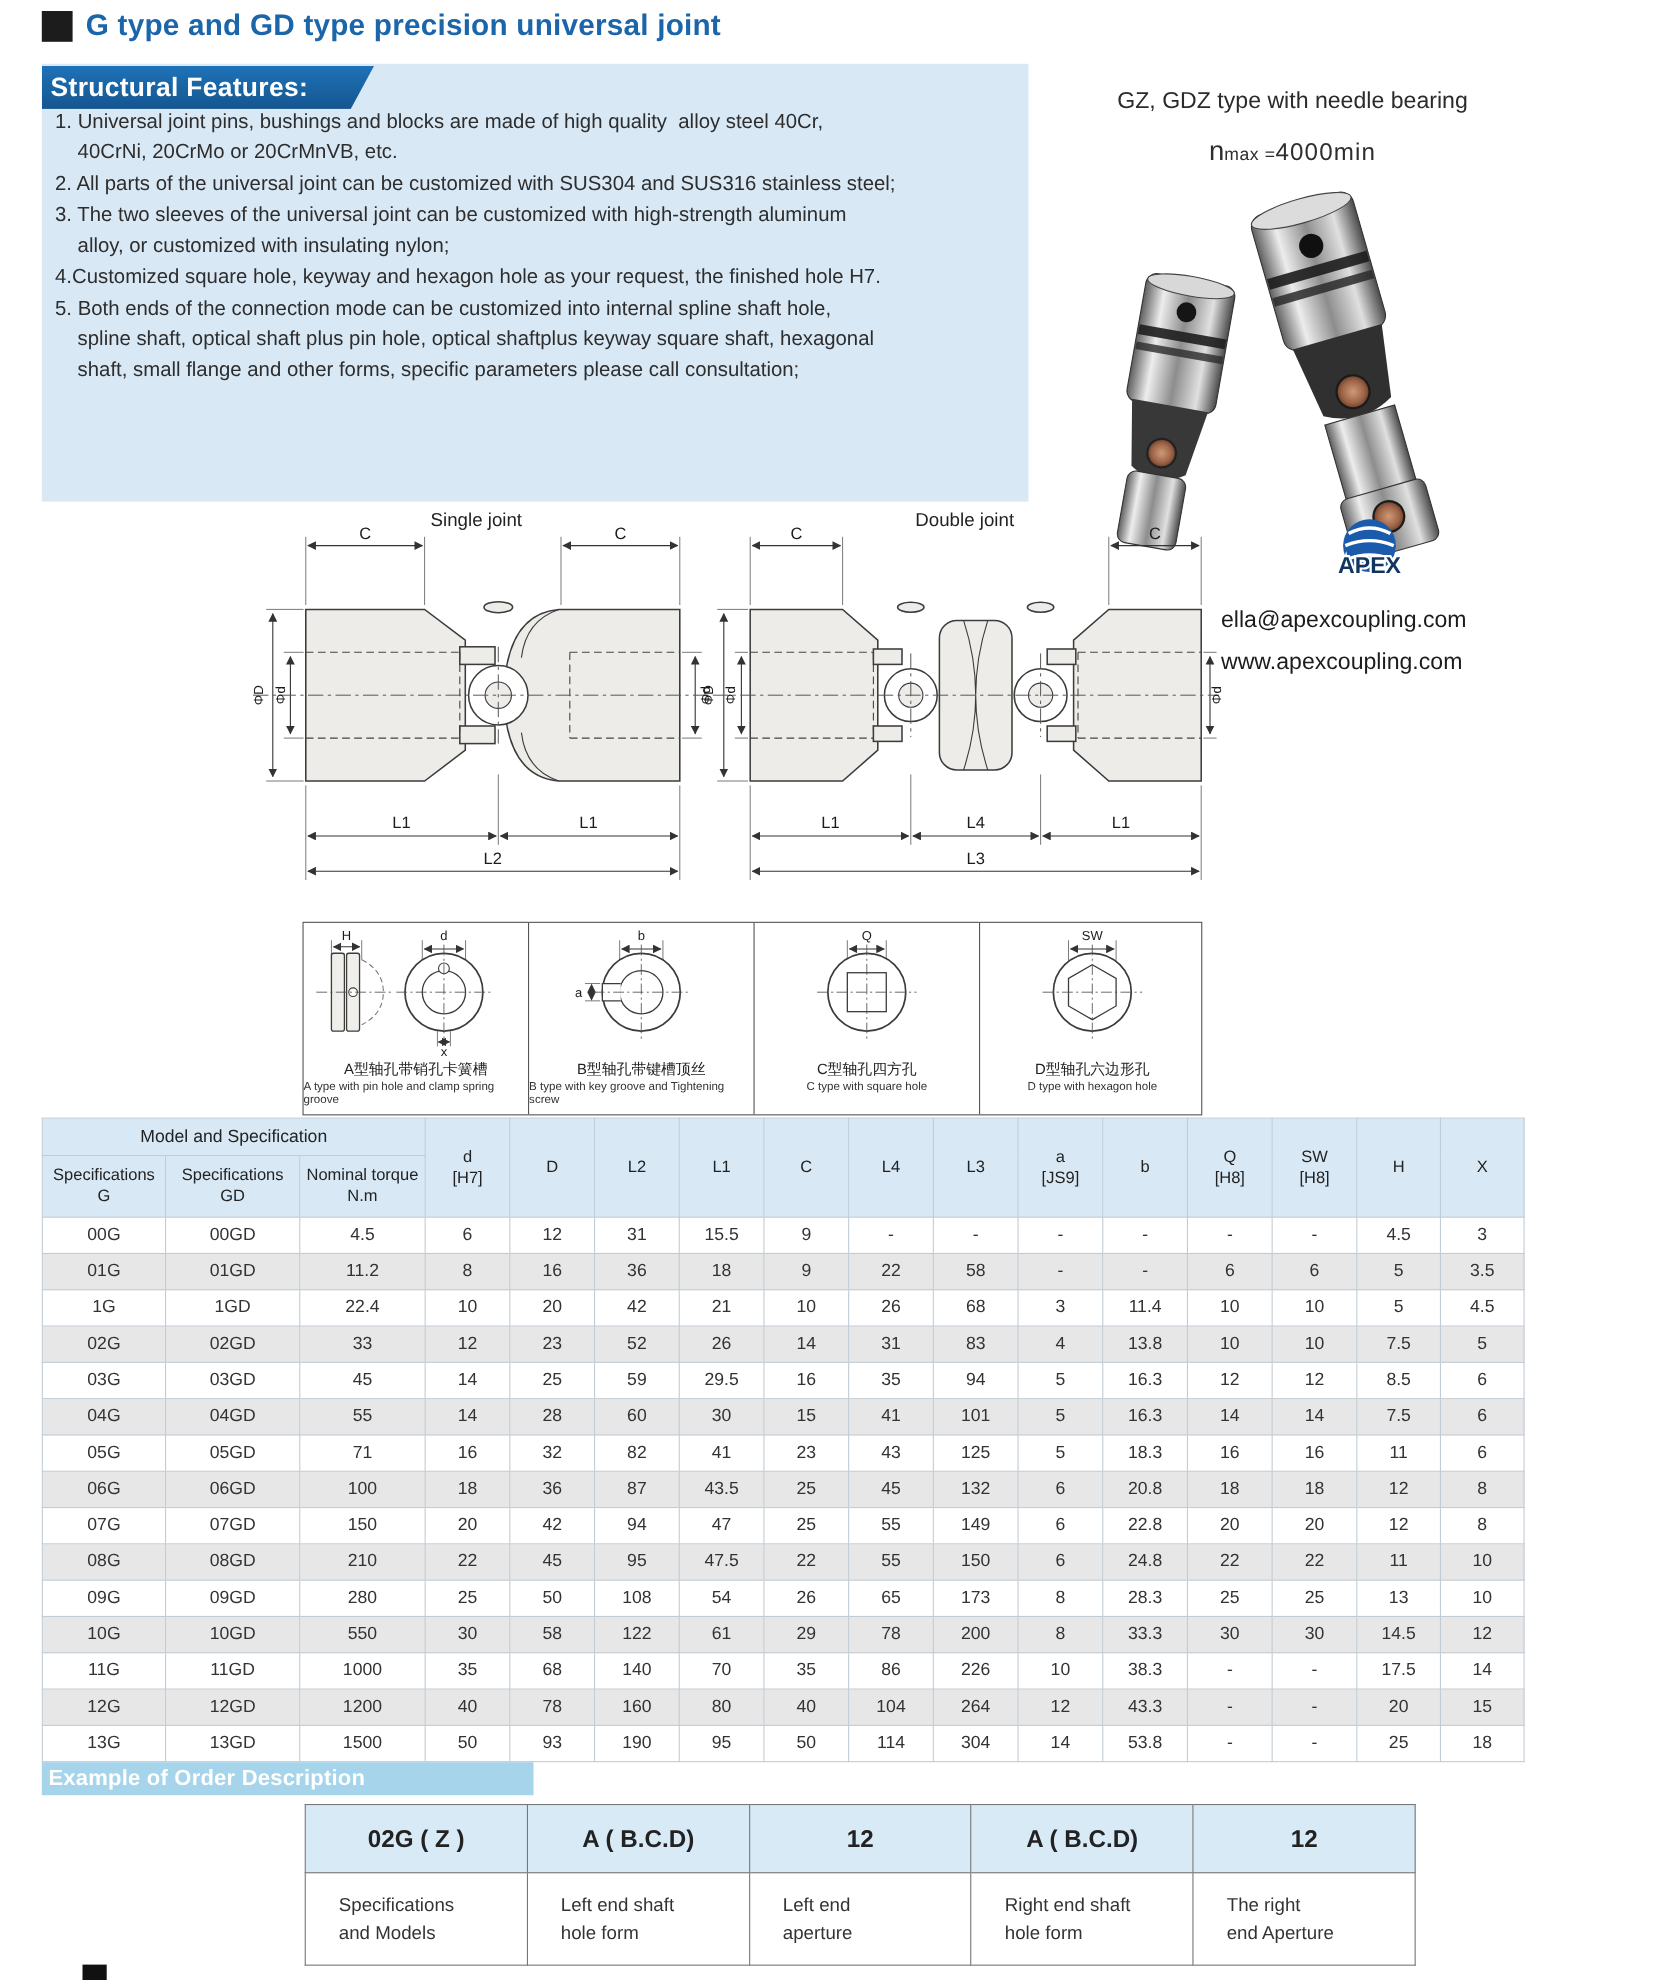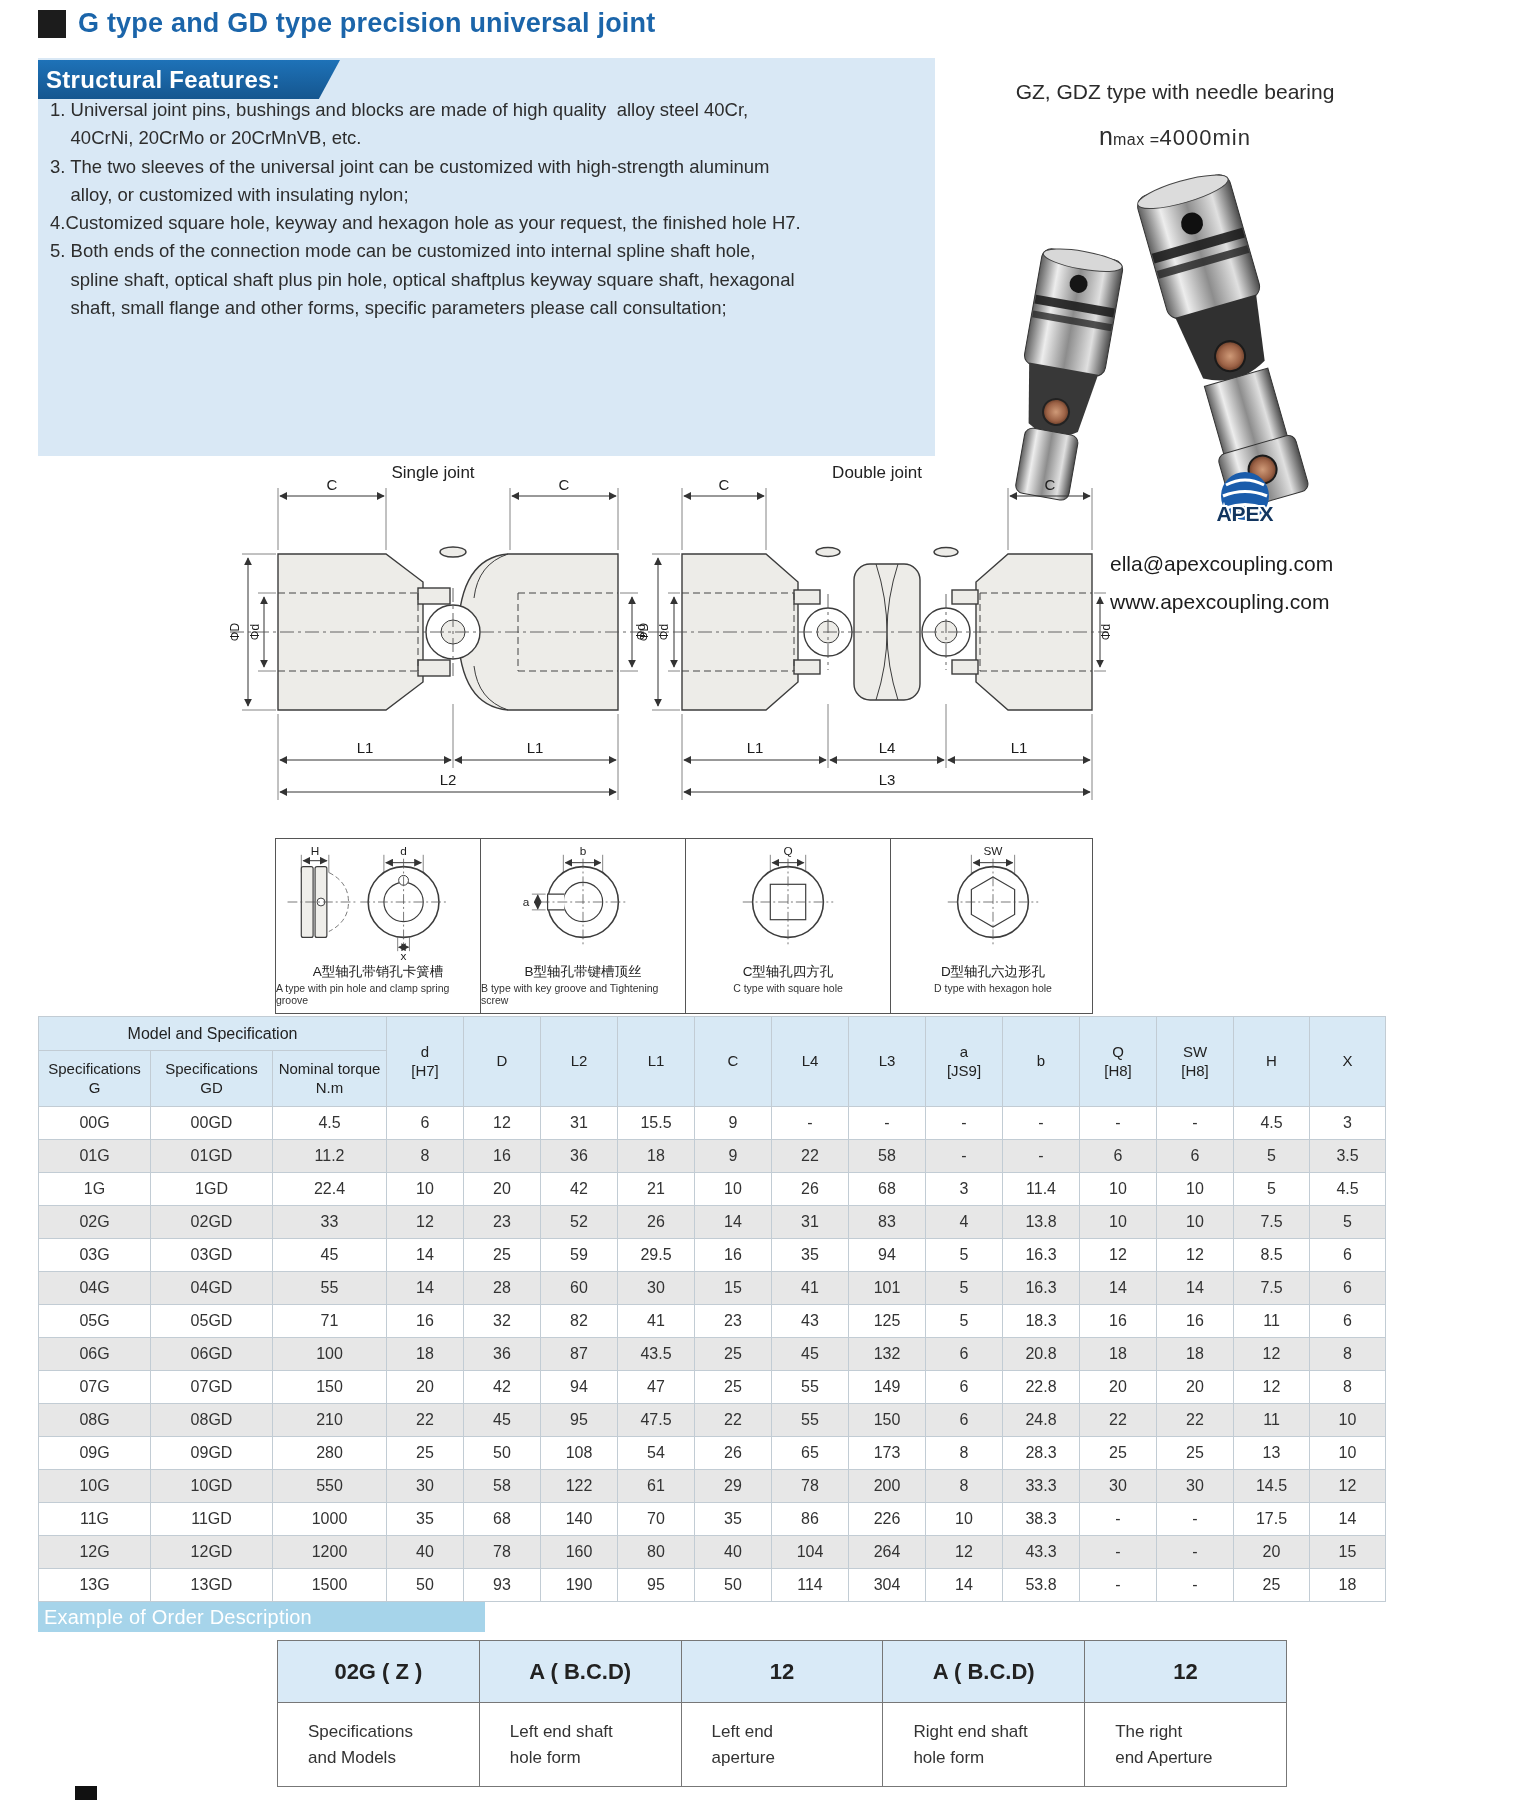--- a/index.html
+++ b/index.html
@@ -56,21 +56,21 @@
   table.spec { border-collapse:collapse; table-layout:fixed; width:1347px;border-radius:24px; }
   table.spec th, table.spec td { border:1px solid #c2ccd4; text-align:center; vertical-align:middle; }
   table.spec th { background:#d8e9f5; font-weight:normal; font-size:15px; color:#222;
       white-space:pre-line; line-height:1.25; padding:3px 1px; }
   table.spec th.grp { font-size:16px; height:34px; }
   table.spec td { font-size:16px; color:#333; height:33px; padding:0 2px; background:#fff; }
   table.spec tr.alt td { background:#e7e7e7; }
 
   
   .order-heading { position:absolute; left:38px; top:1602px; width:447px; height:30px;
-      background:#a6d4ea; color:#fff; font-weight:normal; font-size:20px; display:flex;
+      background:#a6d4ea; color:#fff; font-weight:bold; font-size:20px; display:flex;
       align-items:center; padding-left:6px; letter-spacing:0.2px; }
   .order-wrap { position:absolute; left:277px; top:1640px; }
   table.order { border-collapse:collapse; table-layout:fixed; width:1010px; }
   table.order td { border:1.5px solid #777; }
   table.order tr.codes td { background:#d9eaf7; height:62px; text-align:center;
       font-size:22px; font-weight:bold; color:#222; }
   table.order tr.labels td { background:#fff; height:84px; font-size:17px; color:#333;
       padding-left:30px; white-space:pre-line; line-height:1.5; vertical-align:middle; }
 
   .footer-mark { position:absolute; left:75px; top:1786px; width:22px; height:14px; background:#111; }
@@ -105,20 +105,21 @@
     <div class="page-title">G type and GD type precision universal joint</div>
   </div>
 
   <div class="features-panel"></div>
   <div class="features-banner">
     <span>Structural Features:</span>
   </div>
   <div class="features-list">
     <div class="feature-item">1. Universal joint pins, bushings and blocks are made of high quality  alloy steel 40Cr,
     40CrNi, 20CrMo or 20CrMnVB, etc.</div>
+    <div class="feature-item">2. All parts of the universal joint can be customized with SUS304 and SUS316 stainless steel;</div>
     <div class="feature-item">3. The two sleeves of the universal joint can be customized with high-strength aluminum
     alloy, or customized with insulating nylon;</div>
     <div class="feature-item">4.Customized square hole, keyway and hexagon hole as your request, the finished hole H7.</div>
     <div class="feature-item">5. Both ends of the connection mode can be customized into internal spline shaft hole,
     spline shaft, optical shaft plus pin hole, optical shaftplus keyway square shaft, hexagonal
     shaft, small flange and other forms, specific parameters please call consultation;</div>
   </div>
 
   <div class="product-note">GZ, GDZ type with needle bearing</div>
   <div class="speed-note">

